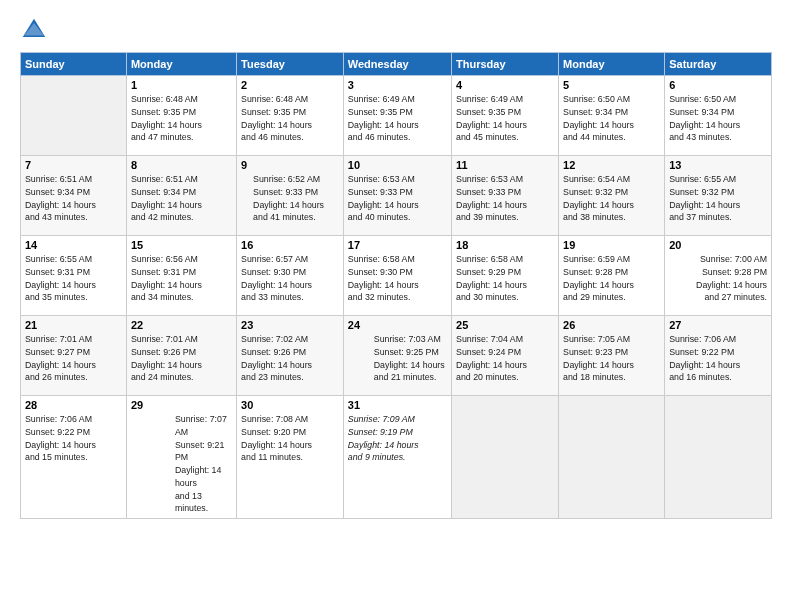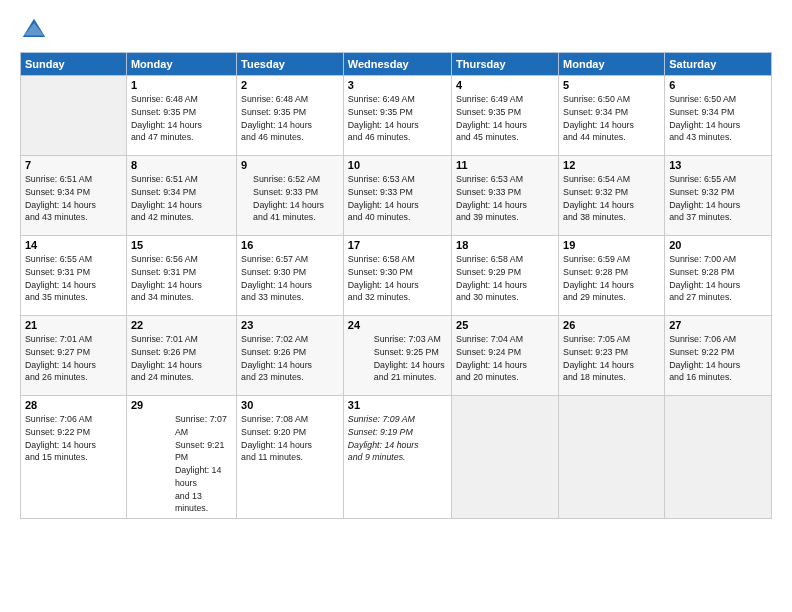--- a/index.html
+++ b/index.html
@@ -264,21 +264,21 @@
           </td>
           <td>
             <span class="day-num">19</span>
             <div class="day-info" style="white-space: pre-line;">Sunrise: 6:59 AM
 Sunset: 9:28 PM
 Daylight: 14 hours
 and 29 minutes.</div>
           </td>
           <td>
             <span class="day-num">20</span>
-            <div class="day-info" style="white-space: pre-line;">Sunrise: 7:00 AM
+            <div class="day-info" style="white-space: pre-line; text-align: right;">Sunrise: 7:00 AM
 Sunset: 9:28 PM
 Daylight: 14 hours
 and 27 minutes.</div>
           </td>
         </tr>
         <tr>
           <td>
             <span class="day-num">21</span>
             <div class="day-info" style="white-space: pre-line;">Sunrise: 7:01 AM
 Sunset: 9:27 PM

